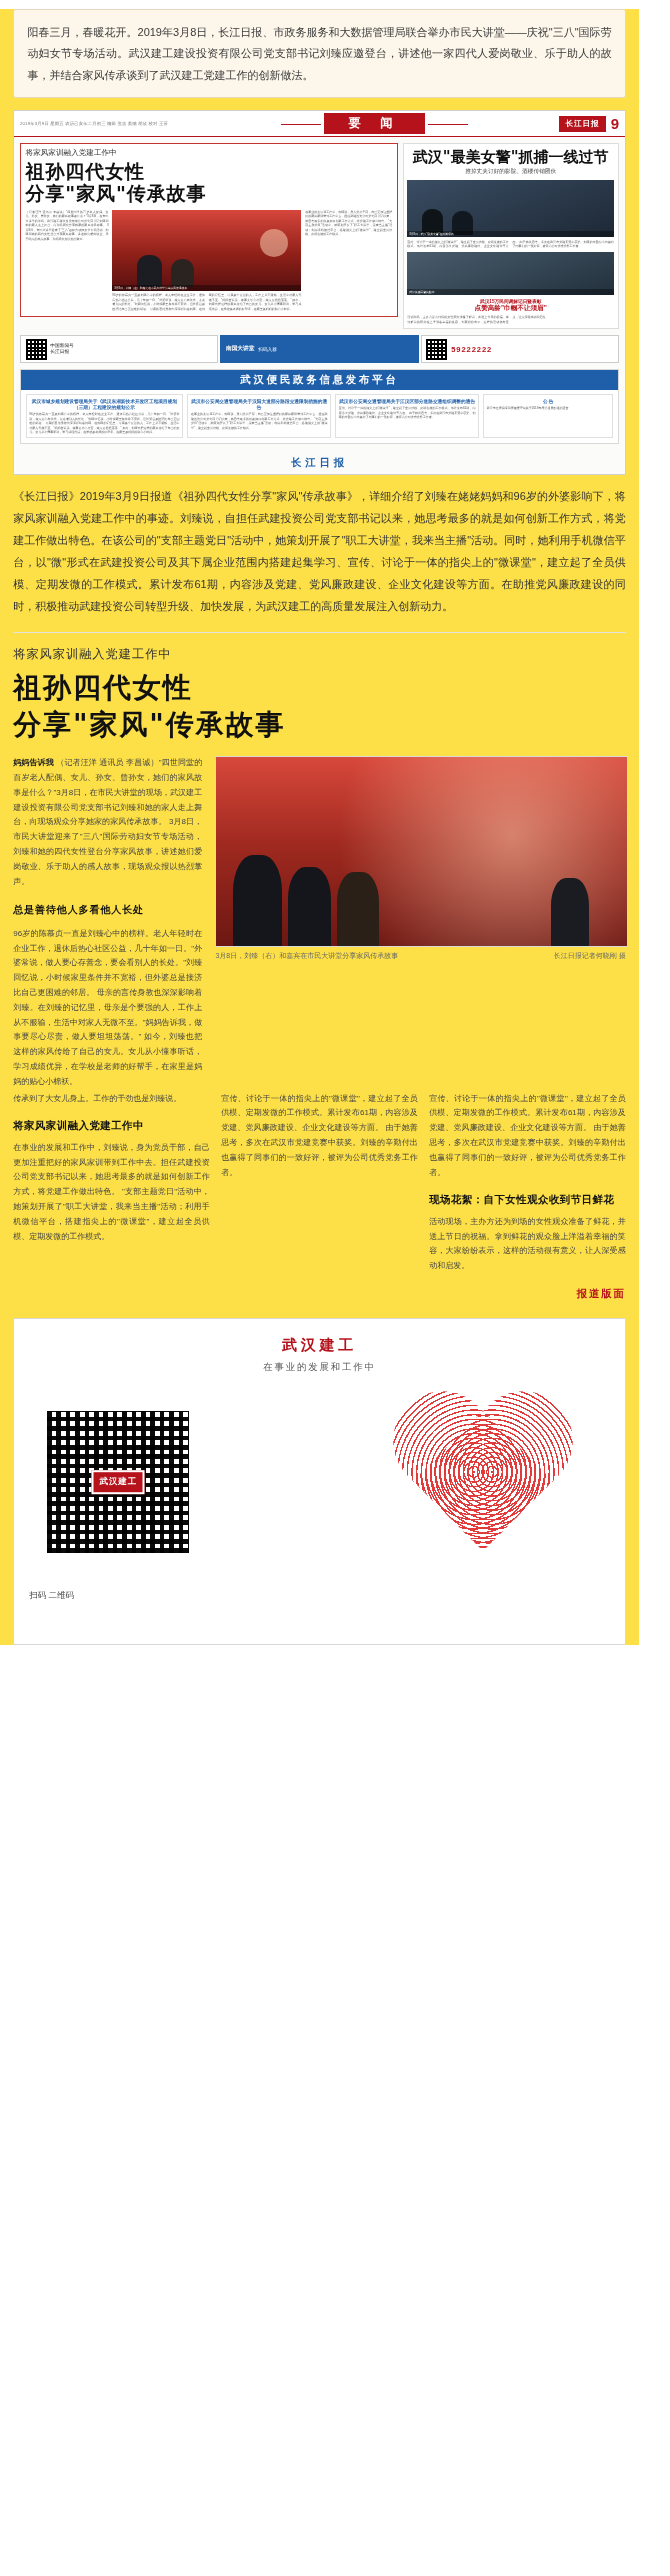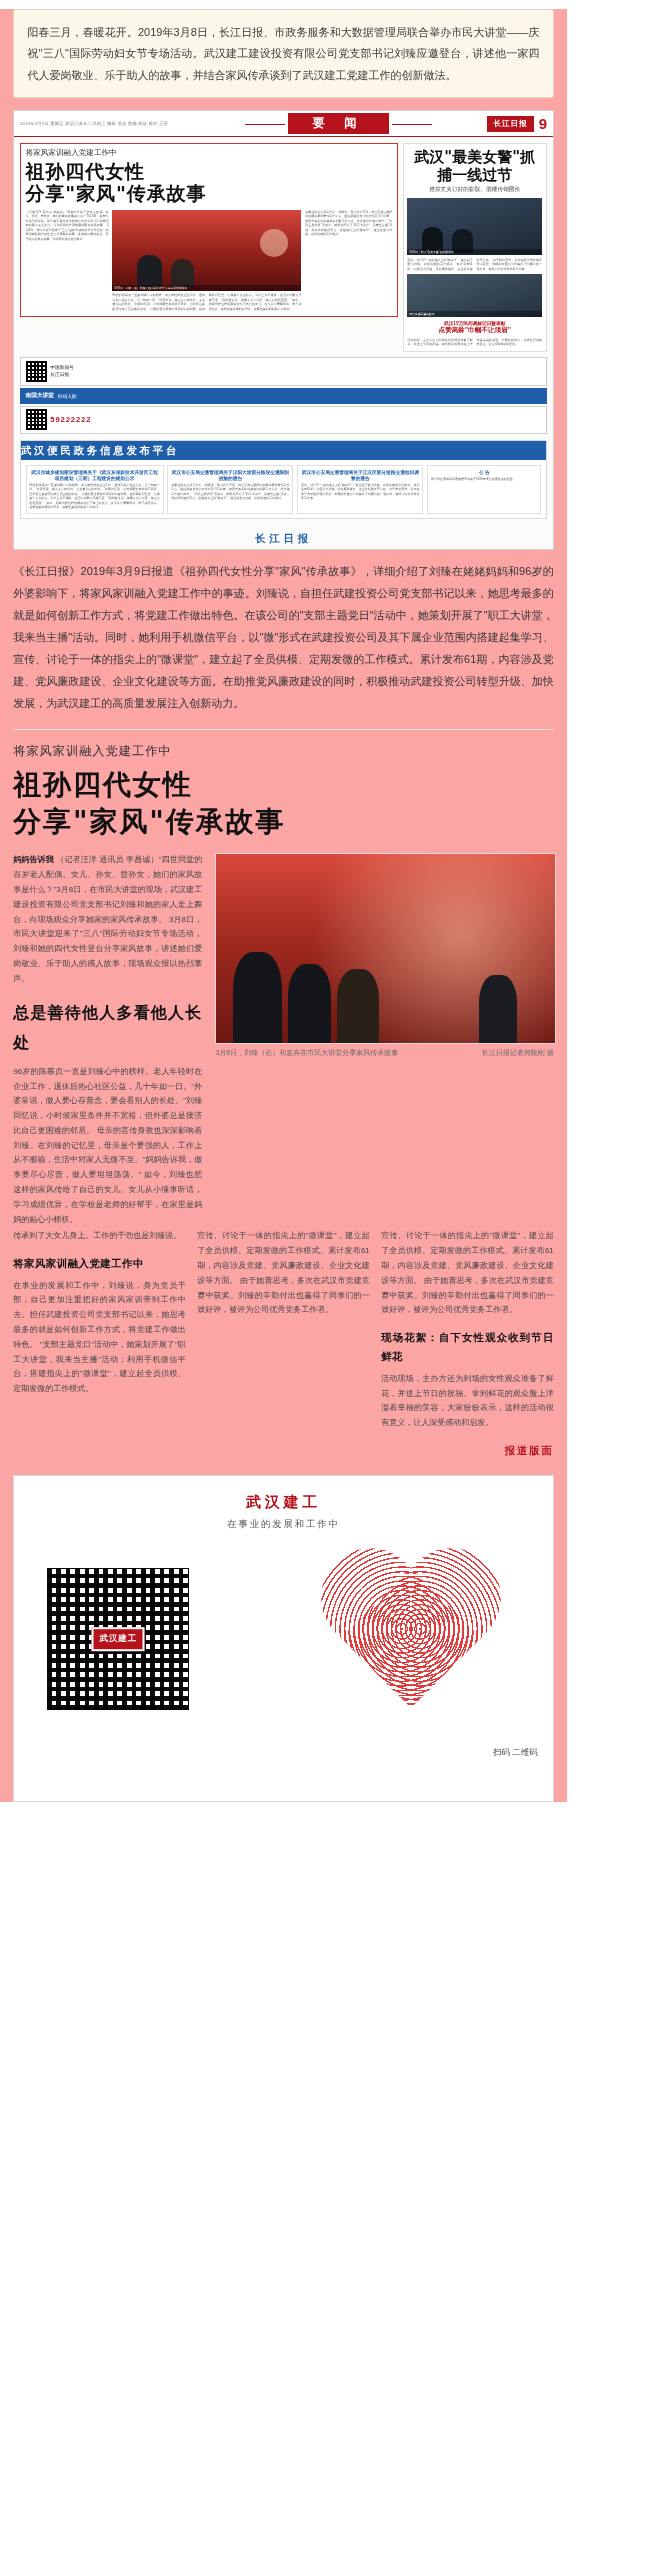--- a/index.html
+++ b/index.html
@@ -2,21 +2,21 @@
 <html style="font-size:15px"><head>
 <meta charset="utf-8">
 <style>
   html,body{margin:0;padding:0;background:#ffffff;}
   body{
     width:671px;
     font-family:"Liberation Sans","DejaVu Sans",sans-serif;
     color:#222;
     -webkit-font-smoothing:antialiased;
   }
-  .page{width:567px;position:relative;background:#fca5a5;}
+  .page{width:639px;position:relative;background:#fde047;}
 
   
   .intro{
     margin:9.4px 13.2px 11.3px 13.2px;
     background:#fdf6ea;
     border:0.9px solid #e6d8bd;
     border-radius:2.8px;
     padding:11.3px 13.2px;
     font-size:11px;
     line-height:1.95;
@@ -84,34 +84,34 @@
   .photo .cap{
     position:absolute;left:0;right:0;bottom:0;font-size:2.8px;color:#fff;
     background:rgba(0,0,0,.35);padding:0.9px 1.9px;
   }
   .photo .fig{position:absolute;border-radius:50%;}
 
   .rightbox{border:0.9px solid #ddd;background:#fff;padding:3.8px;}
   .rh{font-size:15px;font-weight:bold;color:#111;line-height:1.2;text-align:center;font-family:"DejaVu Sans",sans-serif;}
   .rsub{font-size:5.7px;color:#444;text-align:center;margin:2.8px 0 3.8px;}
 
-  .bottomstrip{display:flex;gap:2px;padding:0 5.7px 5.7px;flex-direction:column;}
+  .bottomstrip{display:flex;gap:2px;padding:0 5.7px 5.7px;}
   .qrbox{border:0.9px solid #ccc;background:#fff;display:flex;align-items:center;gap:3.8px;padding:2.8px 4.7px;}
   .qr{background:
       repeating-linear-gradient(0deg,#000 0 1.9px,#fff 1.9px 3.8px),
       repeating-linear-gradient(90deg,#000 0 1.9px,transparent 1.9px 3.8px);
     background-blend-mode:multiply;
   }
   .phone{font-size:7.6px;color:#b5121b;font-weight:bold;letter-spacing:0.9px;}
 
   .platform{
     margin:0 5.7px 5.7px;border:0.9px solid #d8d8d8;background:#fff;
   }
   .plat-head{
-    background:#1f5fa9;color:#fff;font-size:10.4px;font-weight:bold;
+    background:#1f5fa9;color:#fff;text-align:center;font-size:10.4px;font-weight:bold;
     letter-spacing:2.8px;padding:2.8px 0;
   }
   .plat-body{display:flex;gap:3.8px;padding:4.7px;}
   .notice{border:0.9px solid #e0e0e0;padding:2.8px;}
   .notice h4{font-size:4.7px;margin:0 0 1.9px;color:#1f5fa9;text-align:center;font-weight:bold;}
 
   .cjrb{
     text-align:center;color:#1f5fa9;font-size:10.4px;letter-spacing:3.8px;
     padding:6.6px 0 3.8px;font-weight:bold;
   }
@@ -126,21 +126,21 @@
     margin:0 13.2px;border-top:0.9px solid #e2e2e2;padding-top:13.2px;
   }
   .art-kicker{font-size:12.3px;color:#333;margin-bottom:7.6px;letter-spacing:0.9px;}
   .art-title{
     font-size:28px;font-weight:bold;color:#111;line-height:1.3;letter-spacing:1.9px;
     font-family:"DejaVu Sans",sans-serif;margin-bottom:13.2px;
   }
   .art-grid{display:flex;gap:13.2px;align-items:flex-start;}
   .art-left{width:189px;font-size:8px;line-height:1.85;color:#444;text-align:justify;}
   .art-left .dateline{font-weight:bold;color:#222;}
-  .art-sub{font-size:16px;font-weight:bold;color:#111;margin:11.3px 0 7.6px;letter-spacing:0.9px;}
+  .art-sub{font-size:10px;font-weight:bold;color:#111;margin:11.3px 0 7.6px;letter-spacing:0.9px;}
   .art-right{flex:1;}
   .bigphoto{
     width:100%;height:189px;border:0.9px solid #d9d9d9;
     background:linear-gradient(180deg,#d8483b 0%,#a12a20 45%,#6d1712 100%);
     position:relative;overflow:hidden;
   }
   .bigphoto .screenglow{
     position:absolute;inset:0;
     background:radial-gradient(circle at 72% 42%,rgba(255,200,170,.55),rgba(0,0,0,0) 55%);
   }
@@ -177,21 +177,21 @@
   .heart{
     width:198px;height:175px;margin-right:28px;position:relative;
   }
   .heart:before,.heart:after{
     content:"";position:absolute;top:0;width:99px;height:156px;
     background:repeating-radial-gradient(circle at 50% 60%,#e23b3b 0 1.4px,rgba(255,255,255,0) 1.4px 4.7px);
     border-radius:99px 99px 0 0;
   }
   .heart:before{left:99px;transform:rotate(-45deg);transform-origin:0 100%;}
   .heart:after{left:0;transform:rotate(45deg);transform-origin:100% 100%;}
-  .ad-foot{text-align:right;margin-top:17px;font-size:8.5px;color:#444;line-height:1.9;}
+  .ad-foot{text-align:left;margin-top:17px;font-size:8.5px;color:#444;line-height:1.9;}
 </style>
 </head>
 <body>
 
 <div class="page">
 
   <div class="intro">阳春三月，春暖花开。2019年3月8日，长江日报、市政务服务和大数据管理局联合举办市民大讲堂——庆祝"三八"国际劳动妇女节专场活动。武汉建工建设投资有限公司党支部书记刘臻应邀登台，讲述他一家四代人爱岗敬业、乐于助人的故事，并结合家风传承谈到了武汉建工党建工作的创新做法。</div>
 
   <div class="paper">
 

